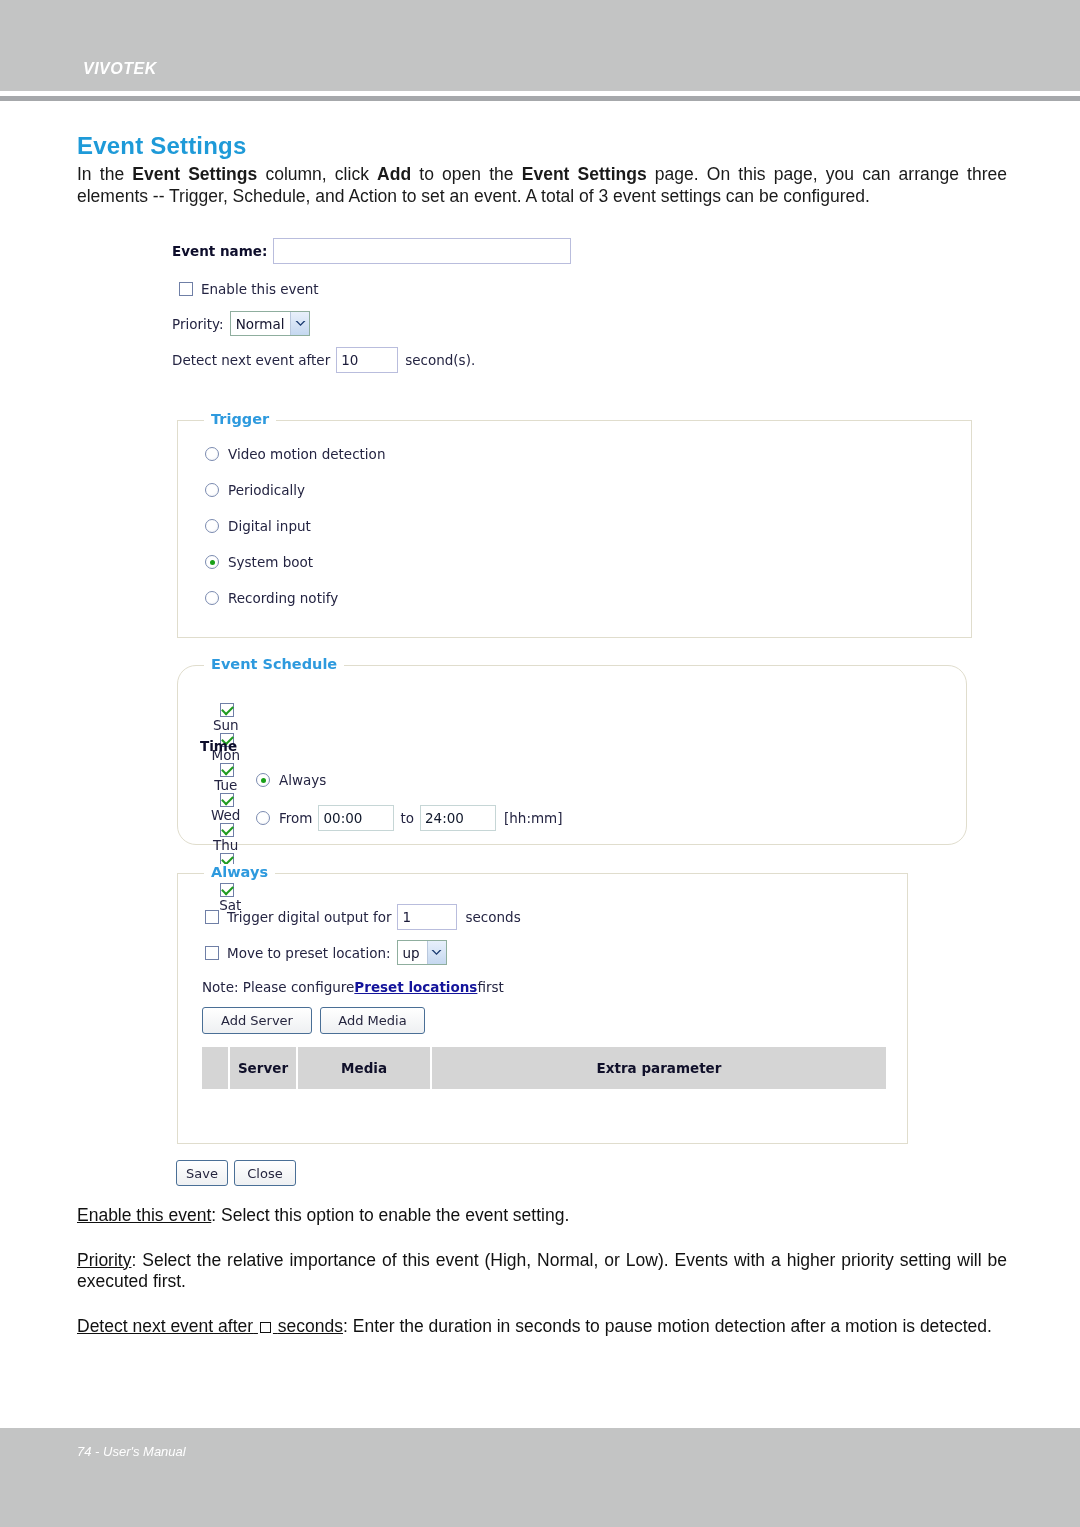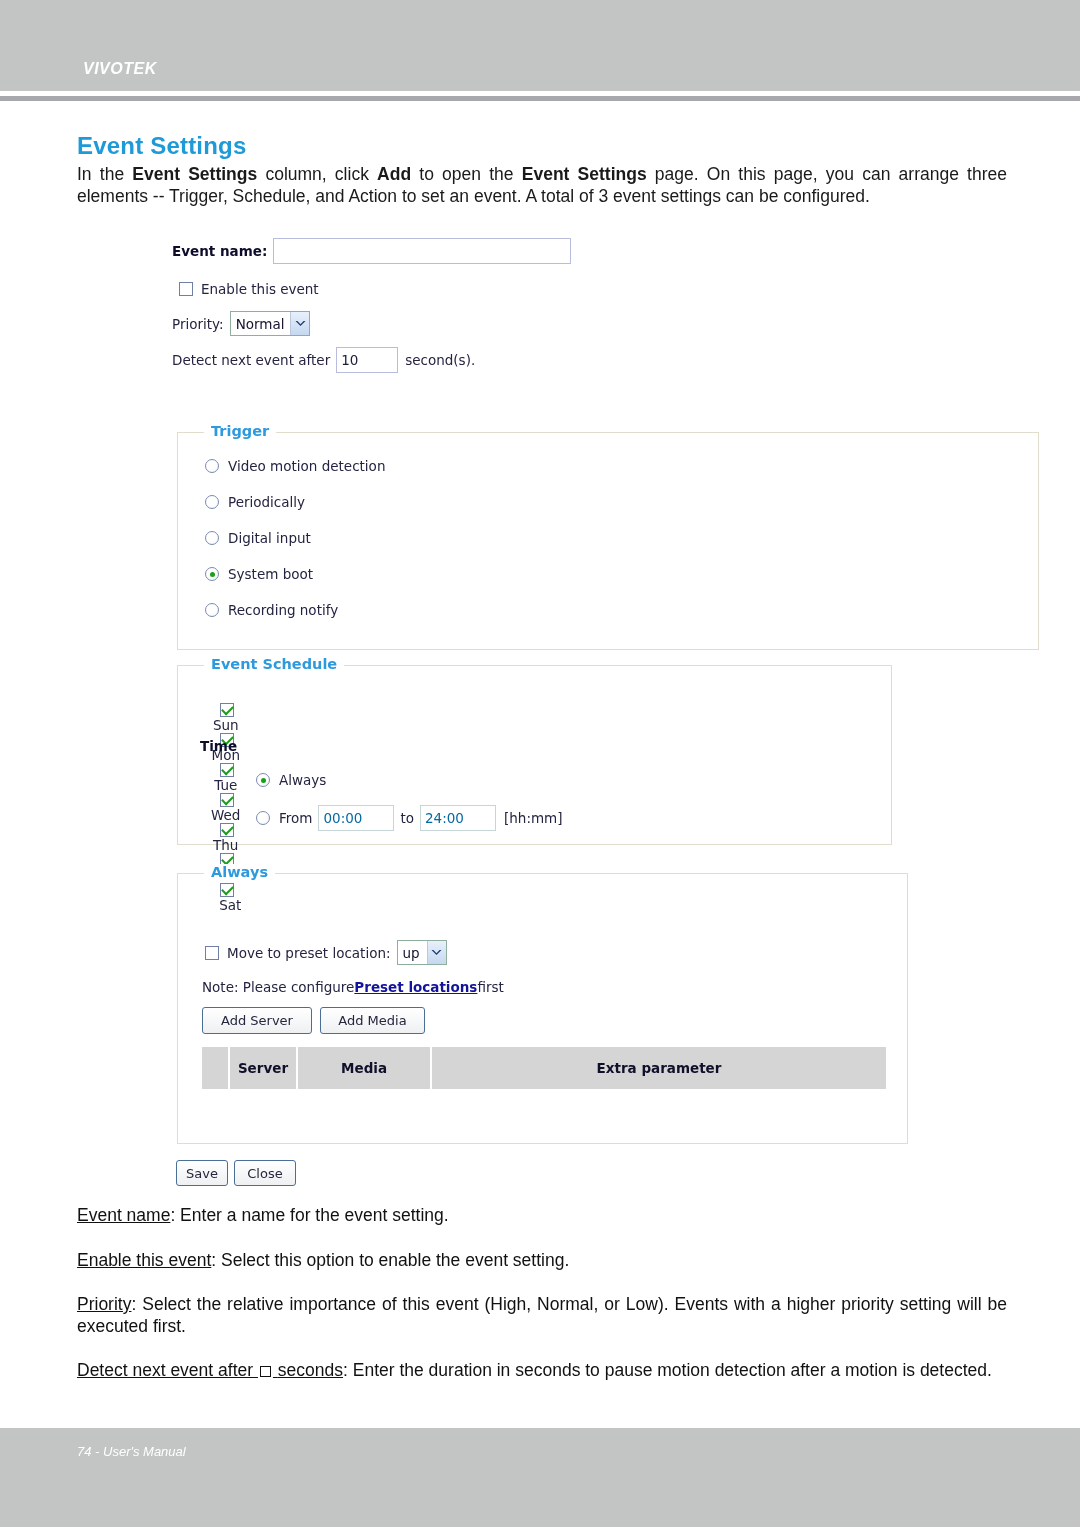--- a/index.html
+++ b/index.html
@@ -76,21 +76,21 @@
   input.txt {
     border: 1px solid #b9bddd;
     background: #ffffff;
     height: 26px;
     font-family: "DejaVu Sans", sans-serif;
     font-size: 13.5px;
     color: #1b1b3a;
     padding: 0 4px;
     outline: none;
   }
-  input.txt.ghost { color: #0369a1; border-color: #c6d6d6; }
+  input.txt.ghost { color: #0f172a; border-color: #c6d6d6; }
 
   
   .sel {
     display: inline-flex; align-items: center;
     border: 1px solid #8fae9e;
     background: #ffffff;
     height: 25px;
     padding-left: 5px;
     font-size: 13.5px;
     color: #14142e;
@@ -233,21 +233,21 @@
       </span>
     </div>
 
     <div class="row" style="left:172px; top:115px;">
       <span class="lbl">Detect next event after</span>
       <input class="txt" type="text" style="width: 62px; margin-left: 6px;" value="10">
       <span class="lbl" style="margin-left:7px;">second(s).</span>
     </div>
 
 
-    <div class="fs" style="left:177px; top:200px; width:862px; height:218px;">
+    <div class="fs" style="left:177px; top:188px; width:795px; height:218px;">
       <span class="legend">Trigger</span>
 
       <div class="row" style="left:27px; top:25px;">
         <span class="rb"></span>
         <span class="lbl" style="margin-left:9px;">Video motion detection</span>
       </div>
       <div class="row" style="left:27px; top:61px;">
         <span class="rb"></span>
         <span class="lbl" style="margin-left:9px;">Periodically</span>
       </div>
@@ -258,21 +258,21 @@
       <div class="row" style="left:27px; top:133px;">
         <span class="rb checked"></span>
         <span class="lbl" style="margin-left:9px;">System boot</span>
       </div>
       <div class="row" style="left:27px; top:169px;">
         <span class="rb"></span>
         <span class="lbl" style="margin-left:9px;">Recording notify</span>
       </div>
     </div>
 
-    <div class="fs" style="left:177px; top:433px; width:715px; height:180px;">
+    <div class="fs" style="left:177px; top:433px; width:790px; height:180px;border-radius:19px;">
       <span class="legend">Event Schedule</span>
 
       <div class="row" style="left:27px; top:37px;flex-direction:column;">
         <span class="cb checked"></span>
         <span class="lbl" style="margin:0 9px 0 6px;">Sun</span>
         <span class="cb checked"></span>
         <span class="lbl" style="margin:0 9px 0 6px;">Mon</span>
         <span class="cb checked"></span>
         <span class="lbl" style="margin:0 9px 0 6px;">Tue</span>
         <span class="cb checked"></span>
@@ -300,20 +300,26 @@
         <input class="txt ghost" type="text" style="width: 76px; margin-left: 6px;" value="00:00">
         <span class="lbl" style="margin:0 6px;">to</span>
         <input class="txt ghost" type="text" style="width: 76px;" value="24:00">
         <span class="lbl" style="margin-left:8px;">[hh:mm]</span>
       </div>
     </div>
 
     <div class="fs" style="left:177px; top:641px; width:731px; height:271px;">
       <span class="legend">Always</span>
 
+      <div class="row" style="left:27px; top:30px;">
+        <span class="cb"></span>
+        <span class="lbl" style="margin-left:8px;">Trigger digital output for</span>
+        <input class="txt" type="text" style="width: 60px; margin-left: 6px;" value="1">
+        <span class="lbl" style="margin-left:8px;">seconds</span>
+      </div>
 
       <div class="row" style="left:27px; top:66px;">
         <span class="cb"></span>
         <span class="lbl" style="margin-left:8px;">Move to preset location:</span>
         <span class="sel" style="width:50px; margin-left:6px;">
           <span class="sel-text">up</span>
           <span class="sel-arrow">
             <svg width="11" height="7" viewBox="0 0 11 7">
                 <path d="M0.5 1 L5.5 6 L10.5 1 L8.6 1 L5.5 4.2 L2.4 1 Z" fill="#1b3c72"></path>
               </svg>
@@ -343,21 +349,20 @@
     </div>
 
     <div class="row" style="left:176px; top:928px;">
       <span class="btn" style="width:52px; height:26px;">Save</span>
       <span class="btn" style="width:62px; height:26px; margin-left:6px;">Close</span>
     </div>
 
   </div>
 
   <div class="notes">
-    <p><u>Event name</u><span>: Enter a name for the event setting.</span></p>
     <p><u>Enable this event</u><span>: Select this option to enable the event setting.</span></p>
     <p><u>Priority</u><span>: Select the relative importance of this event (High, Normal, or Low). Events with a higher priority setting will be executed first.</span></p>
     <p><u>Detect next event after</u><u> </u><span class="boxglyph"></span><u> </u><u>seconds</u><span>: Enter the duration in seconds to pause motion detection after a motion is detected.</span></p>
   </div>
 
 </div>
 
 <div class="page-footer"></div>
 <div class="footer-text">74 - User's Manual</div>
 

